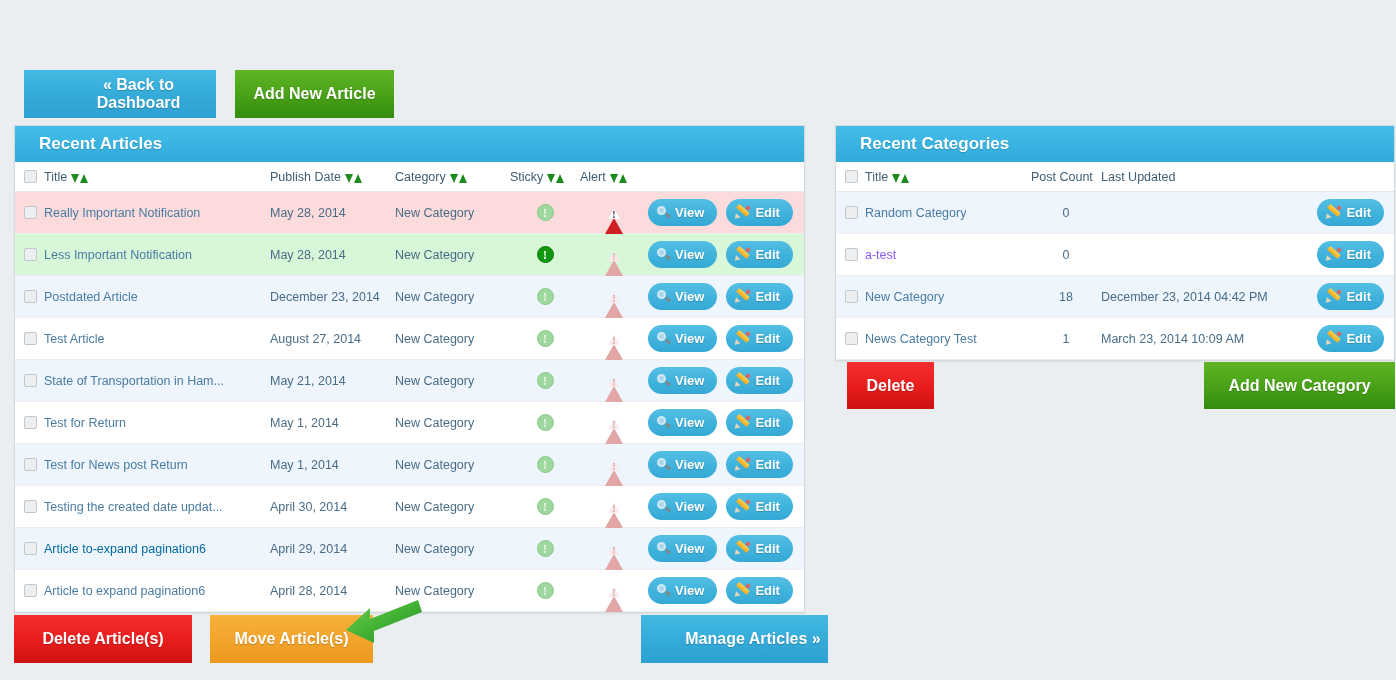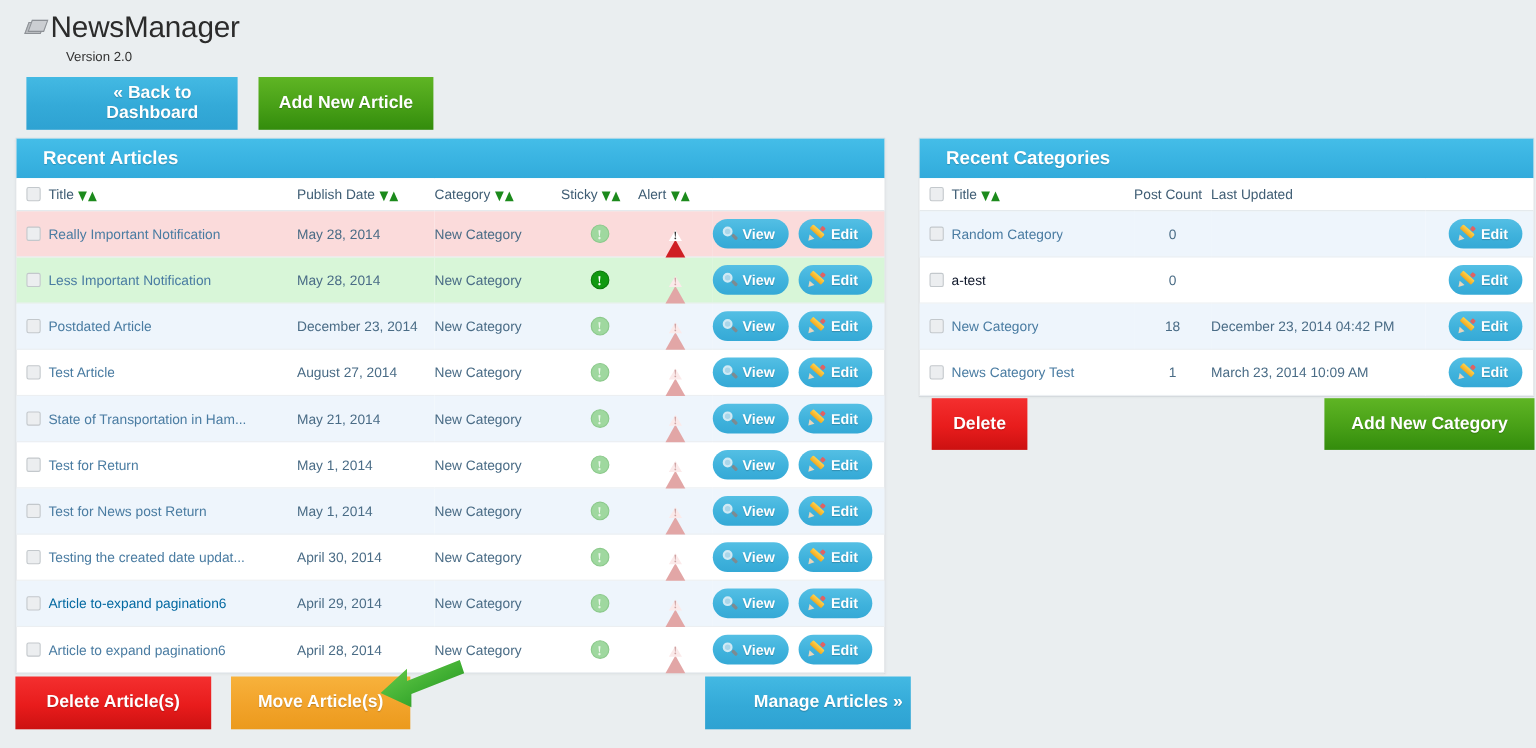--- a/index.html
+++ b/index.html
@@ -163,30 +163,20 @@
   #btn-add-cat    { position: absolute; left: 357px; top: 0; width: 191px; height: 47px; }
 
   
   #anno-arrow { position: absolute; left: 344px; top: 598px; width: 80px; height: 58px; pointer-events: none; }
 </style>
 </head>
 <body>
 
 <div id="page">
 
-  <div class="brand">
-    <div class="brand-row">
-      <span class="brand-icon">
-        <span class="pg pg1"></span>
-          <span class="pg pg2"></span>
-      </span>
-      <span class="brand-title">NewsManager</span>
-    </div>
-    <div class="brand-version">Version 2.0</div>
-  </div>
 
   <div class="topbtns">
     <button id="btn-back" class="btn-flat btn-blue">« Back to Dashboard</button>
     <button id="btn-add-article" class="btn-flat btn-green">Add New Article</button>
   </div>
 
   <div class="panel" id="panel-articles">
     <div class="panel-head">Recent Articles</div>
     <table>
       <thead>
@@ -588,21 +578,21 @@
                   <span class="tip"></span>
                   <span class="er"></span>
                 </span>
                 <span>Edit</span>
               </button></td>
           </tr>
           <tr>
             <td>
               <span class="cell-title">
                 <span class="cb"></span>
-                <a class="ttl" href="#" style="color:#0f172a;text-decoration:none;">a-test</a>
+                <a class="ttl" href="#" style="color:#8b5cf6;text-decoration:none;">a-test</a>
               </span>
             </td>
             <td style="text-align:center;">0</td>
             <td></td>
             <td class="btn-cell" style="padding-right:10px;text-align:right;"><button class="pill">
                 <span class="ico-pencil">
                   <span class="body"></span>
                   <span class="tip"></span>
                   <span class="er"></span>
                 </span>

